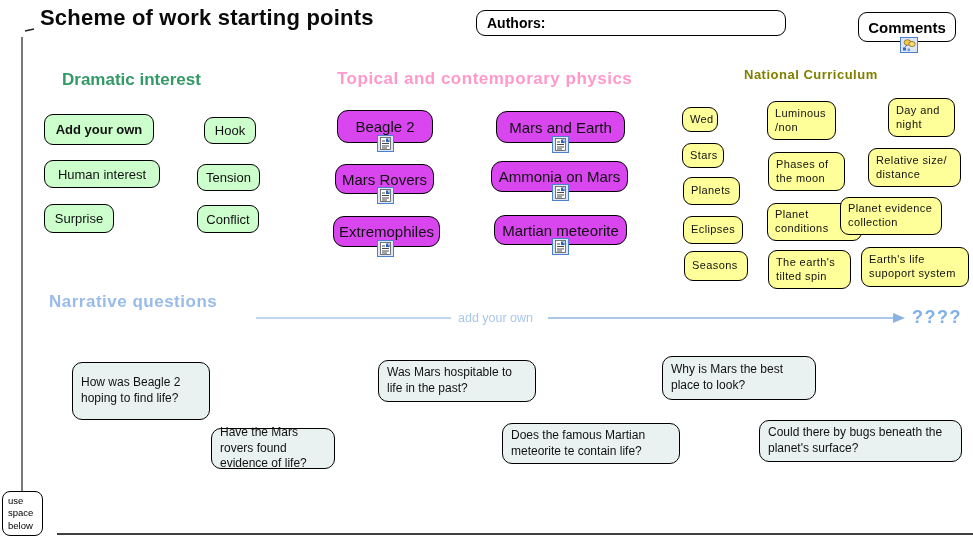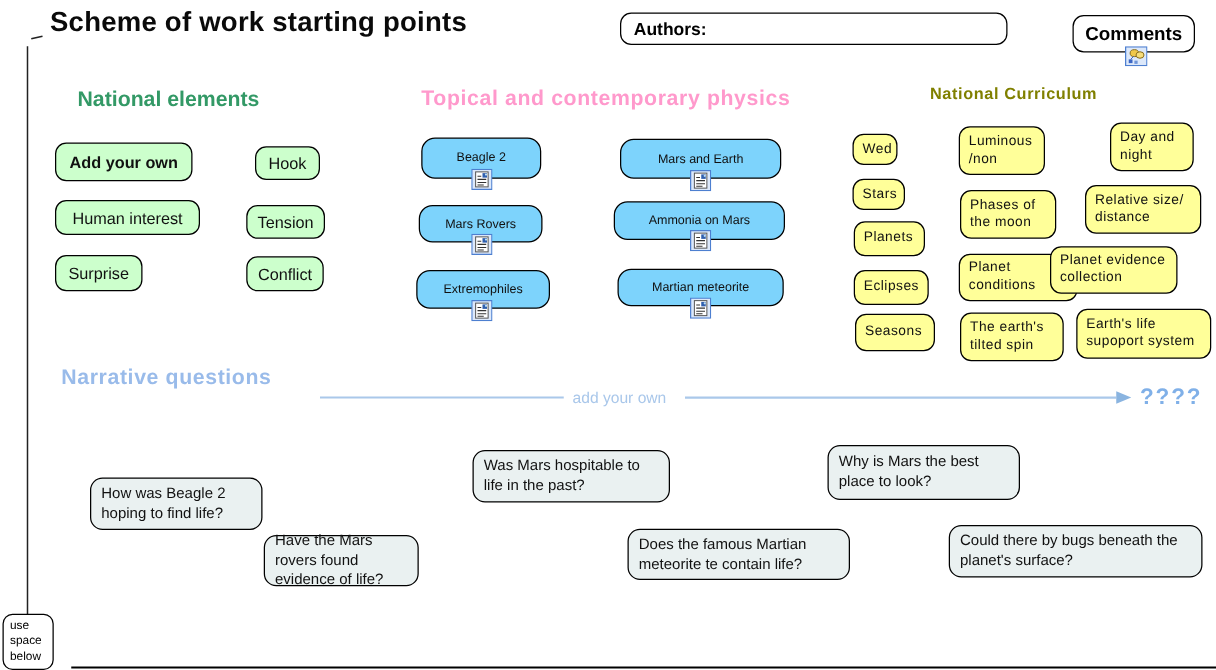--- a/index.html
+++ b/index.html
@@ -13,21 +13,21 @@
   .hdr{font-weight:bold;white-space:nowrap;}
   .hdr-green{color:#339966;font-size:17px;}
   .hdr-pink{color:#ff99cc;font-size:17px;letter-spacing:0.5px;}
   .hdr-olive{color:#808000;font-size:13px;letter-spacing:0.5px;}
   .hdr-blue{color:#99bbea;font-size:17px;letter-spacing:0.5px;}
   .node{
     display:flex;align-items:center;justify-content:center;text-align:center;
     border:1.2px solid #000;border-radius:9px;color:#111;z-index:2;
   }
   .node-green{background:#ccffcc;font-size:13px;}
-  .node-pink{background:#7dd3fc;font-size:10px;border-radius:11px;}
+  .node-pink{background:#d946ef;font-size:15px;border-radius:11px;}
   .node-yellow{background:#ffff99;font-size:11px;letter-spacing:0.4px;
     justify-content:flex-start;text-align:left;padding:3px 7px;line-height:1.25;}
   .node-q{background:#eaf1f1;font-size:12px;border:1.4px solid #000;border-radius:10px;
     justify-content:flex-start;text-align:left;padding:4px 8px;line-height:1.3;}
   .bold{font-weight:bold;}
   .whitebox{background:#fff;border:1.4px solid #000;border-radius:9px;display:flex;align-items:center;z-index:2;}
   .doc-icon{z-index:3;}
   .linelabel{color:#a9c7ea;font-size:12.5px;z-index:2;background:#fff;padding:0 4px;white-space:nowrap;}
   .qmarks{color:#80b0e8;font-size:18px;font-weight:bold;letter-spacing:1.5px;z-index:2;white-space:nowrap;}
   .smallnote{font-size:9.5px;line-height:1.3;padding:3px 5px;display:block;}
@@ -41,39 +41,39 @@
     <polyline points="34,29 25,31" fill="none" stroke="#222" stroke-width="1.4"></polyline>
     <line x1="22" y1="37" x2="22" y2="492" stroke="#222" stroke-width="1.2"></line>
     <line x1="57" y1="534" x2="973" y2="534" stroke="#000" stroke-width="1.6"></line>
     <line x1="256" y1="318" x2="451" y2="318" stroke="#aac8ea" stroke-width="1.6"></line>
     <line x1="548" y1="318" x2="893" y2="318" stroke="#aac8ea" stroke-width="1.8"></line>
     <polygon points="893,313 905,318 893,323" fill="#8ab4e0"></polygon>
   </svg>
 
   <div class="abs title" style="left:40px;top:5px;">Scheme of work starting points</div>
 
-  <div class="abs whitebox" style="left:496px;top:10px;width:310px;height:26px;padding-left:10px;">
+  <div class="abs whitebox" style="left:476px;top:10px;width:310px;height:26px;padding-left:10px;">
     <span style="font-size:14px;font-weight:600;">Authors:</span>
   </div>
 
   <div class="abs whitebox" style="left:858px;top:12px;width:98px;height:30px;justify-content:center;">
     <span style="font-size:15px;font-weight:bold;">Comments</span>
   </div>
   <div class="abs doc-icon" style="left:900px;top:37px;">
     <svg width="18" height="16" viewBox="0 0 18 16">
       <rect x="0.5" y="0.5" width="17" height="15" fill="#dce8fa" stroke="#4d7fd0" stroke-width="1"></rect>
       <ellipse cx="7.5" cy="5.5" rx="3.4" ry="2.8" fill="#f0c84a" stroke="#8a6d1a" stroke-width="0.8"></ellipse>
       <ellipse cx="12" cy="7" rx="3.2" ry="2.6" fill="#f6dd7a" stroke="#8a6d1a" stroke-width="0.8"></ellipse>
       <rect x="3" y="10.5" width="3" height="3" fill="#3b66c4"></rect>
       <rect x="7.5" y="11.5" width="2.6" height="2.6" fill="#6f94d8"></rect>
       <line x1="4.5" y1="10.5" x2="7" y2="8" stroke="#3b66c4" stroke-width="0.8"></line>
     </svg>
   </div>
 
-  <div class="abs hdr hdr-green" style="left:62px;top:70px;">National elements</div>
+  <div class="abs hdr hdr-green" style="left:62px;top:70px;">Dramatic interest</div>
   <div class="abs node node-green bold" style="left:44px;top:114px;width:110px;height:31px;">Add your own</div>
   <div class="abs node node-green" style="left:204px;top:117px;width:52px;height:27px;">Hook</div>
   <div class="abs node node-green" style="left:44px;top:160px;width:116px;height:28px;">Human interest</div>
   <div class="abs node node-green" style="left:197px;top:164px;width:63px;height:27px;">Tension</div>
   <div class="abs node node-green" style="left:44px;top:204px;width:70px;height:29px;">Surprise</div>
   <div class="abs node node-green" style="left:197px;top:205px;width:62px;height:28px;">Conflict</div>
 
   <div class="abs hdr hdr-pink" style="left:337px;top:69px;">Topical and contemporary physics</div>
 
   <div class="abs node node-pink" style="left:337px;top:110px;width:96px;height:33px;">Beagle 2</div>
@@ -168,21 +168,21 @@
   <div class="abs node node-yellow" style="left:768px;top:250px;width:83px;height:39px;">The earth's tilted spin</div>
   <div class="abs node node-yellow" style="left:888px;top:98px;width:67px;height:39px;">Day and night</div>
   <div class="abs node node-yellow" style="left:868px;top:148px;width:93px;height:39px;">Relative size/ distance</div>
   <div class="abs node node-yellow" style="left:840px;top:197px;width:102px;height:38px;">Planet evidence collection</div>
   <div class="abs node node-yellow" style="left:861px;top:247px;width:108px;height:40px;">Earth's life supoport system</div>
 
   <div class="abs hdr hdr-blue" style="left:49px;top:292px;">Narrative questions</div>
   <div class="abs linelabel" style="left:454px;top:311px;">add your own</div>
   <div class="abs qmarks" style="left:912px;top:307px;">????</div>
 
-  <div class="abs node node-q" style="left:72px;top:362px;width:138px;height:42px;margin-top:20px;">How was Beagle 2 hoping to find life?</div>
+  <div class="abs node node-q" style="left:72px;top:362px;width:138px;height:58px;">How was Beagle 2 hoping to find life?</div>
   <div class="abs node node-q" style="left:378px;top:360px;width:158px;height:42px;">Was Mars hospitable to life in the past?</div>
   <div class="abs node node-q" style="left:662px;top:356px;width:154px;height:44px;">Why is Mars the best place  to look?</div>
   <div class="abs node node-q" style="left:211px;top:428px;width:124px;height:41px;">Have the Mars rovers found evidence of life?</div>
   <div class="abs node node-q" style="left:502px;top:423px;width:178px;height:41px;">Does the famous Martian meteorite te contain life?</div>
   <div class="abs node node-q" style="left:759px;top:420px;width:203px;height:42px;">Could there by bugs beneath the planet's surface?</div>
 
   <div class="abs whitebox" style="left:2px;top:491px;width:41px;height:45px;border-radius:8px;align-items:flex-start;">
     <span class="smallnote">use space below</span>
   </div>
 

